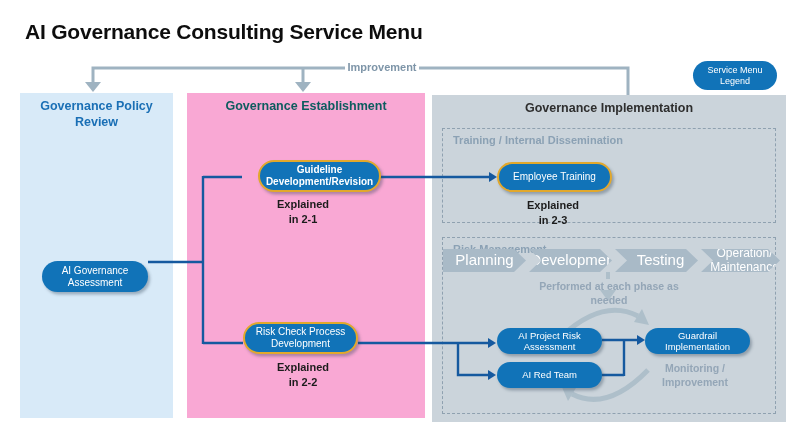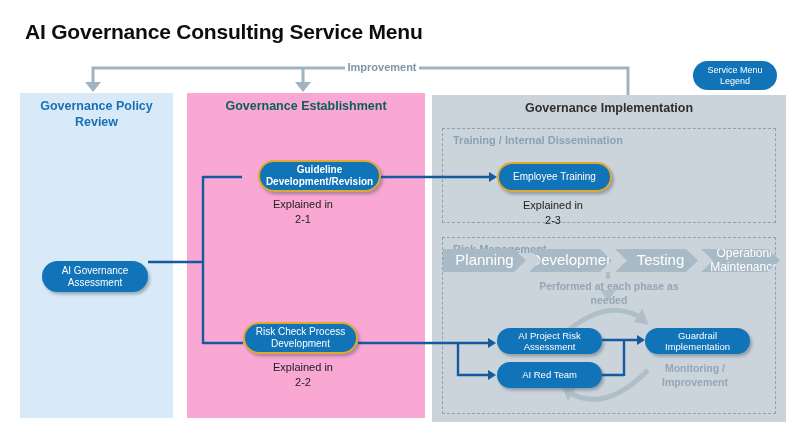--- a/index.html
+++ b/index.html
@@ -31,21 +31,21 @@
   .pill.gold { border:2.5px solid #e2a82c; }
 
   .pill-assessment { left:42px;  top:233px; width:106px; height:31px;margin-top:28px; }
   .pill-guideline  { left:258px; top:160px; width:123px; height:32px;font-weight:bold; }
   .pill-riskcheck  { left:243px; top:322px; width:115px; height:32px; }
   .pill-training   { left:497px; top:162px; width:115px; height:30px; }
   .pill-aiproject  { left:497px; top:328px; width:105px; height:26px; font-size:9.5px; }
   .pill-airedteam  { left:497px; top:362px; width:105px; height:26px; font-size:9.5px; }
   .pill-guardrail  { left:645px; top:328px; width:105px; height:26px; font-size:9.5px; }
 
-  .note { position:absolute; width:80px; text-align:center; font-size:11px; font-weight:normal; color:#1c1c1c; line-height:1.35; z-index:3; }
+  .note { position:absolute; width:80px; text-align:center; font-size:11px; font-weight:bold; color:#1c1c1c; line-height:1.35; z-index:3; }
   .note-21 { left:263px; top:197px; width:64px; left:271px; }
   .note-22 { left:271px; top:360px; width:64px; }
   .note-23 { left:521px; top:198px; width:64px; }
 
   .chev { position:absolute; top:249px; height:23px; background:#a9bac7; color:#fff;
           display:flex; align-items:center; justify-content:center; text-align:center;
           font-size:15px; line-height:1.1; z-index:2; padding-left:8px;
           clip-path:polygon(0 0, calc(100% - 12px) 0, 100% 50%, calc(100% - 12px) 100%, 0 100%, 12px 50%); }
   .chev.first { clip-path:polygon(0 0, calc(100% - 12px) 0, 100% 50%, calc(100% - 12px) 100%, 0 100%); padding-left:0; }
   .chev1 { left:443px; width:83px; }

